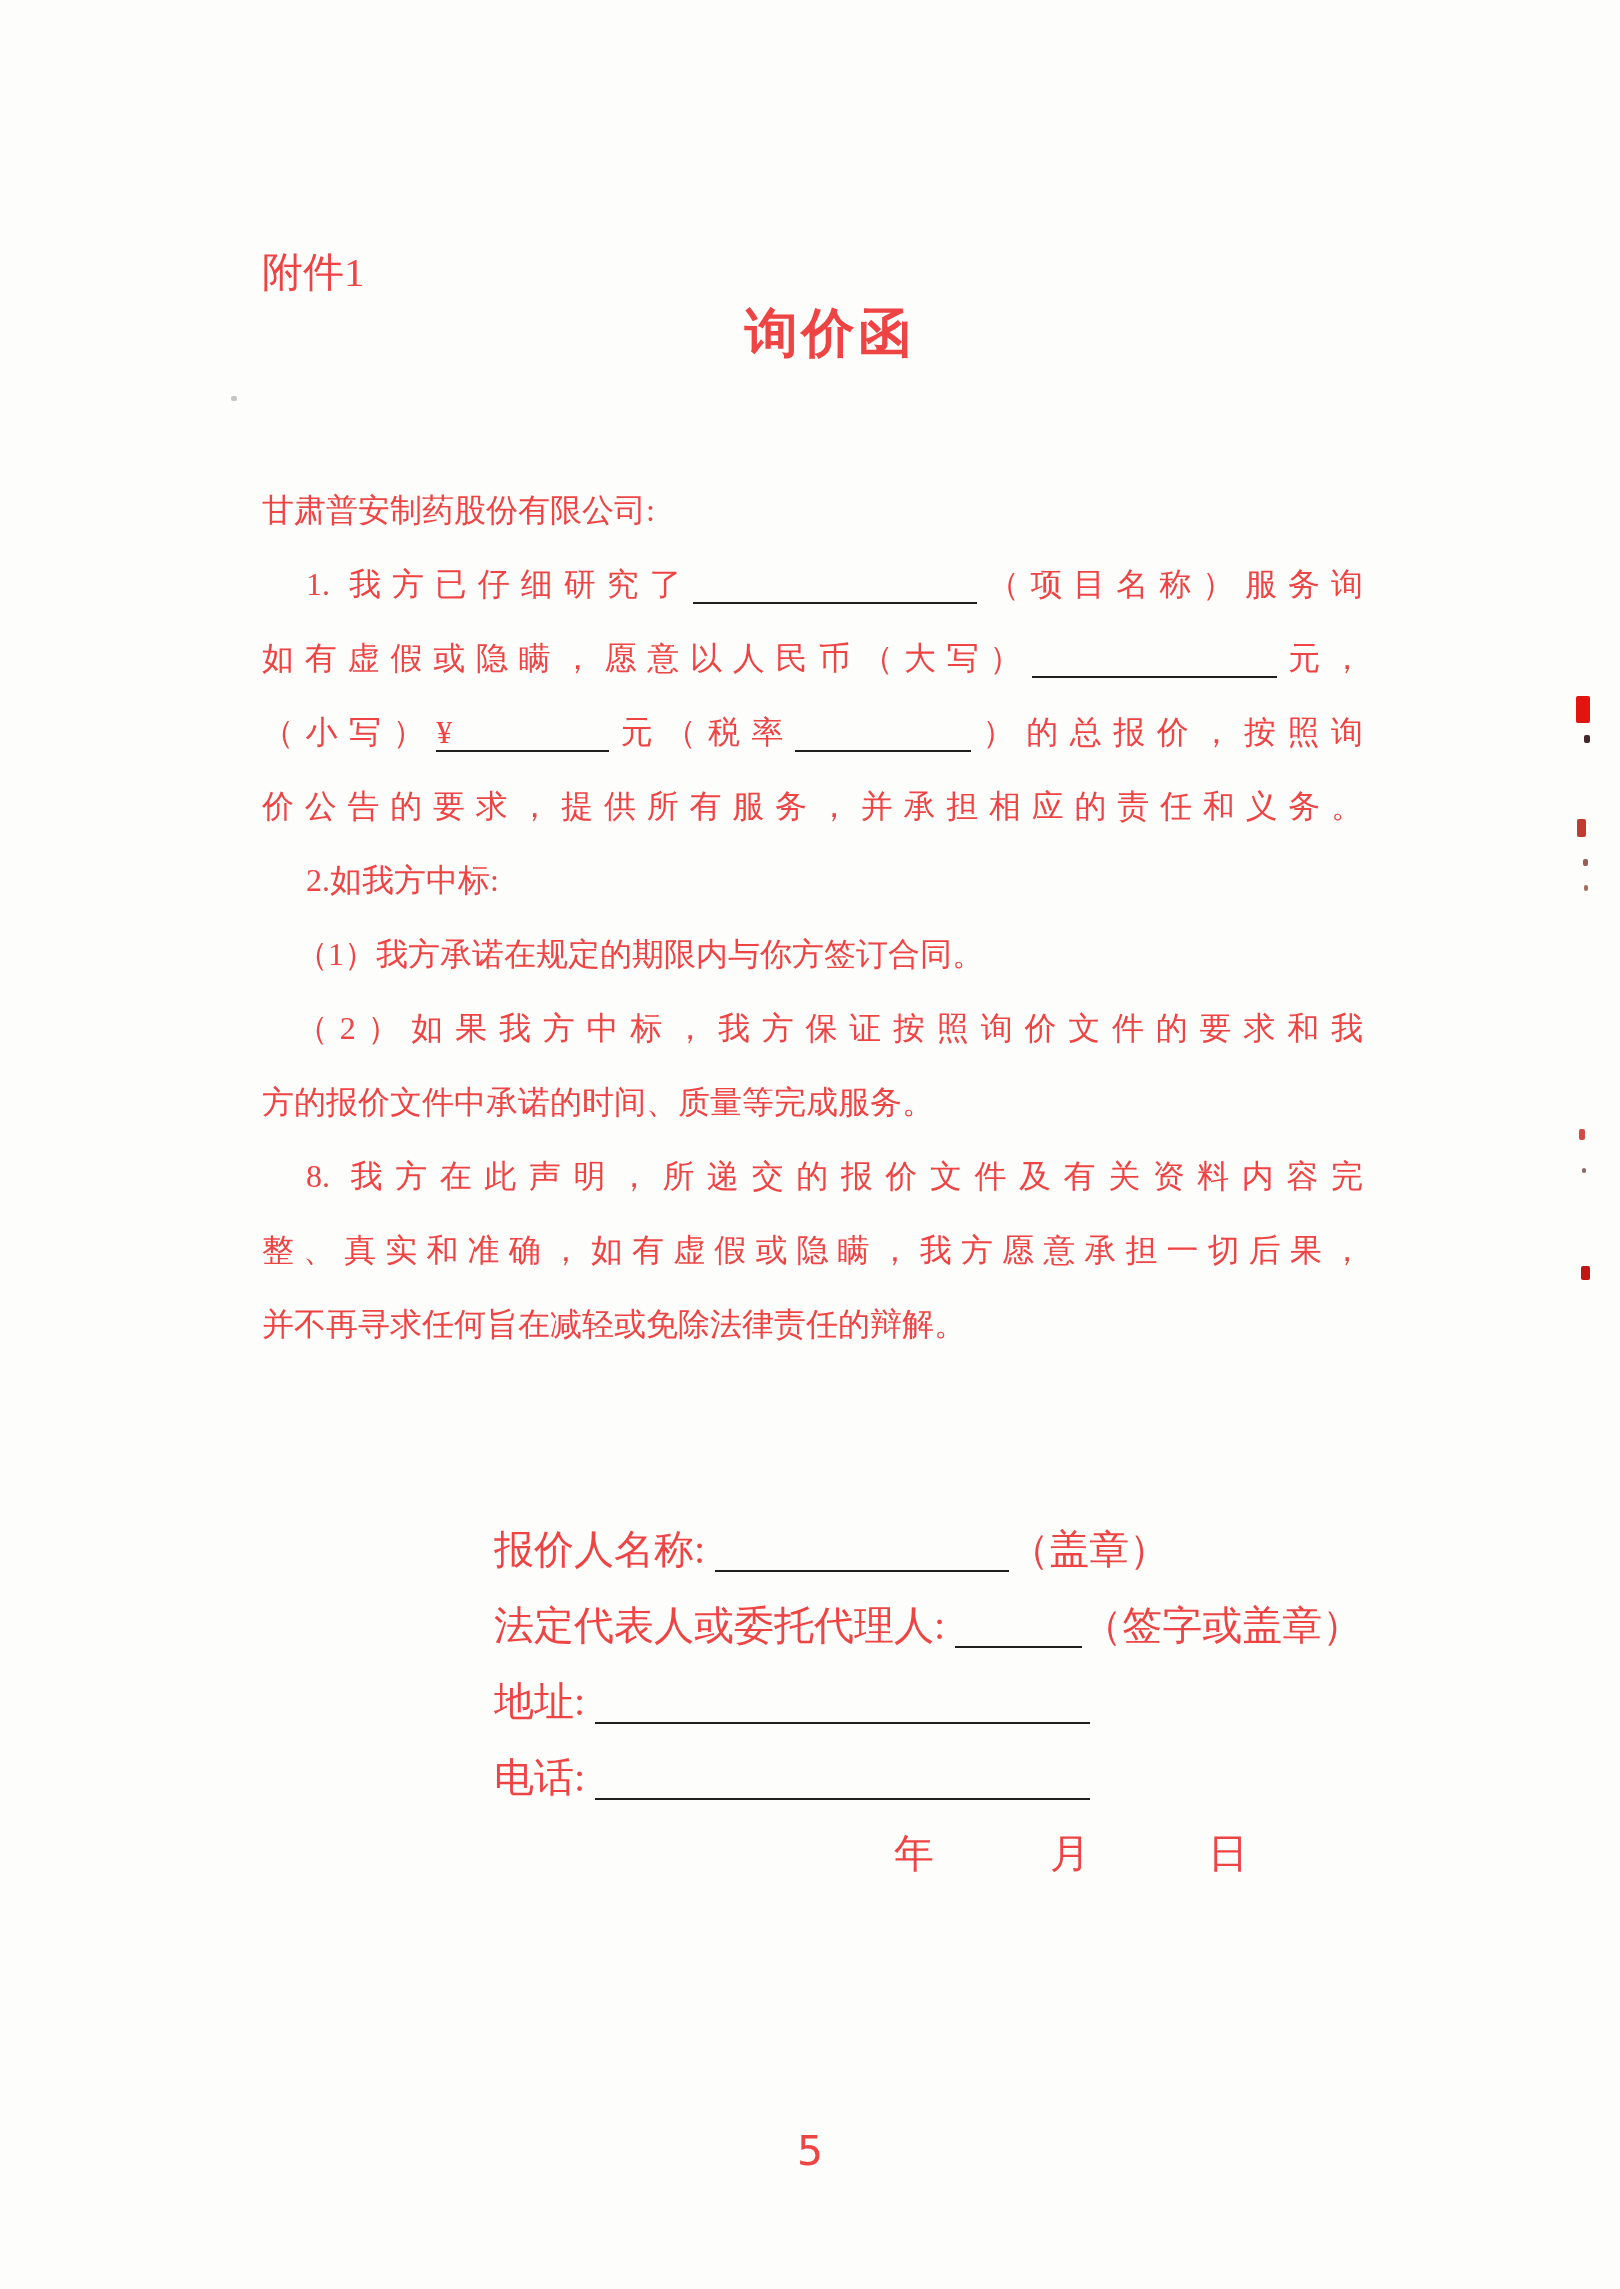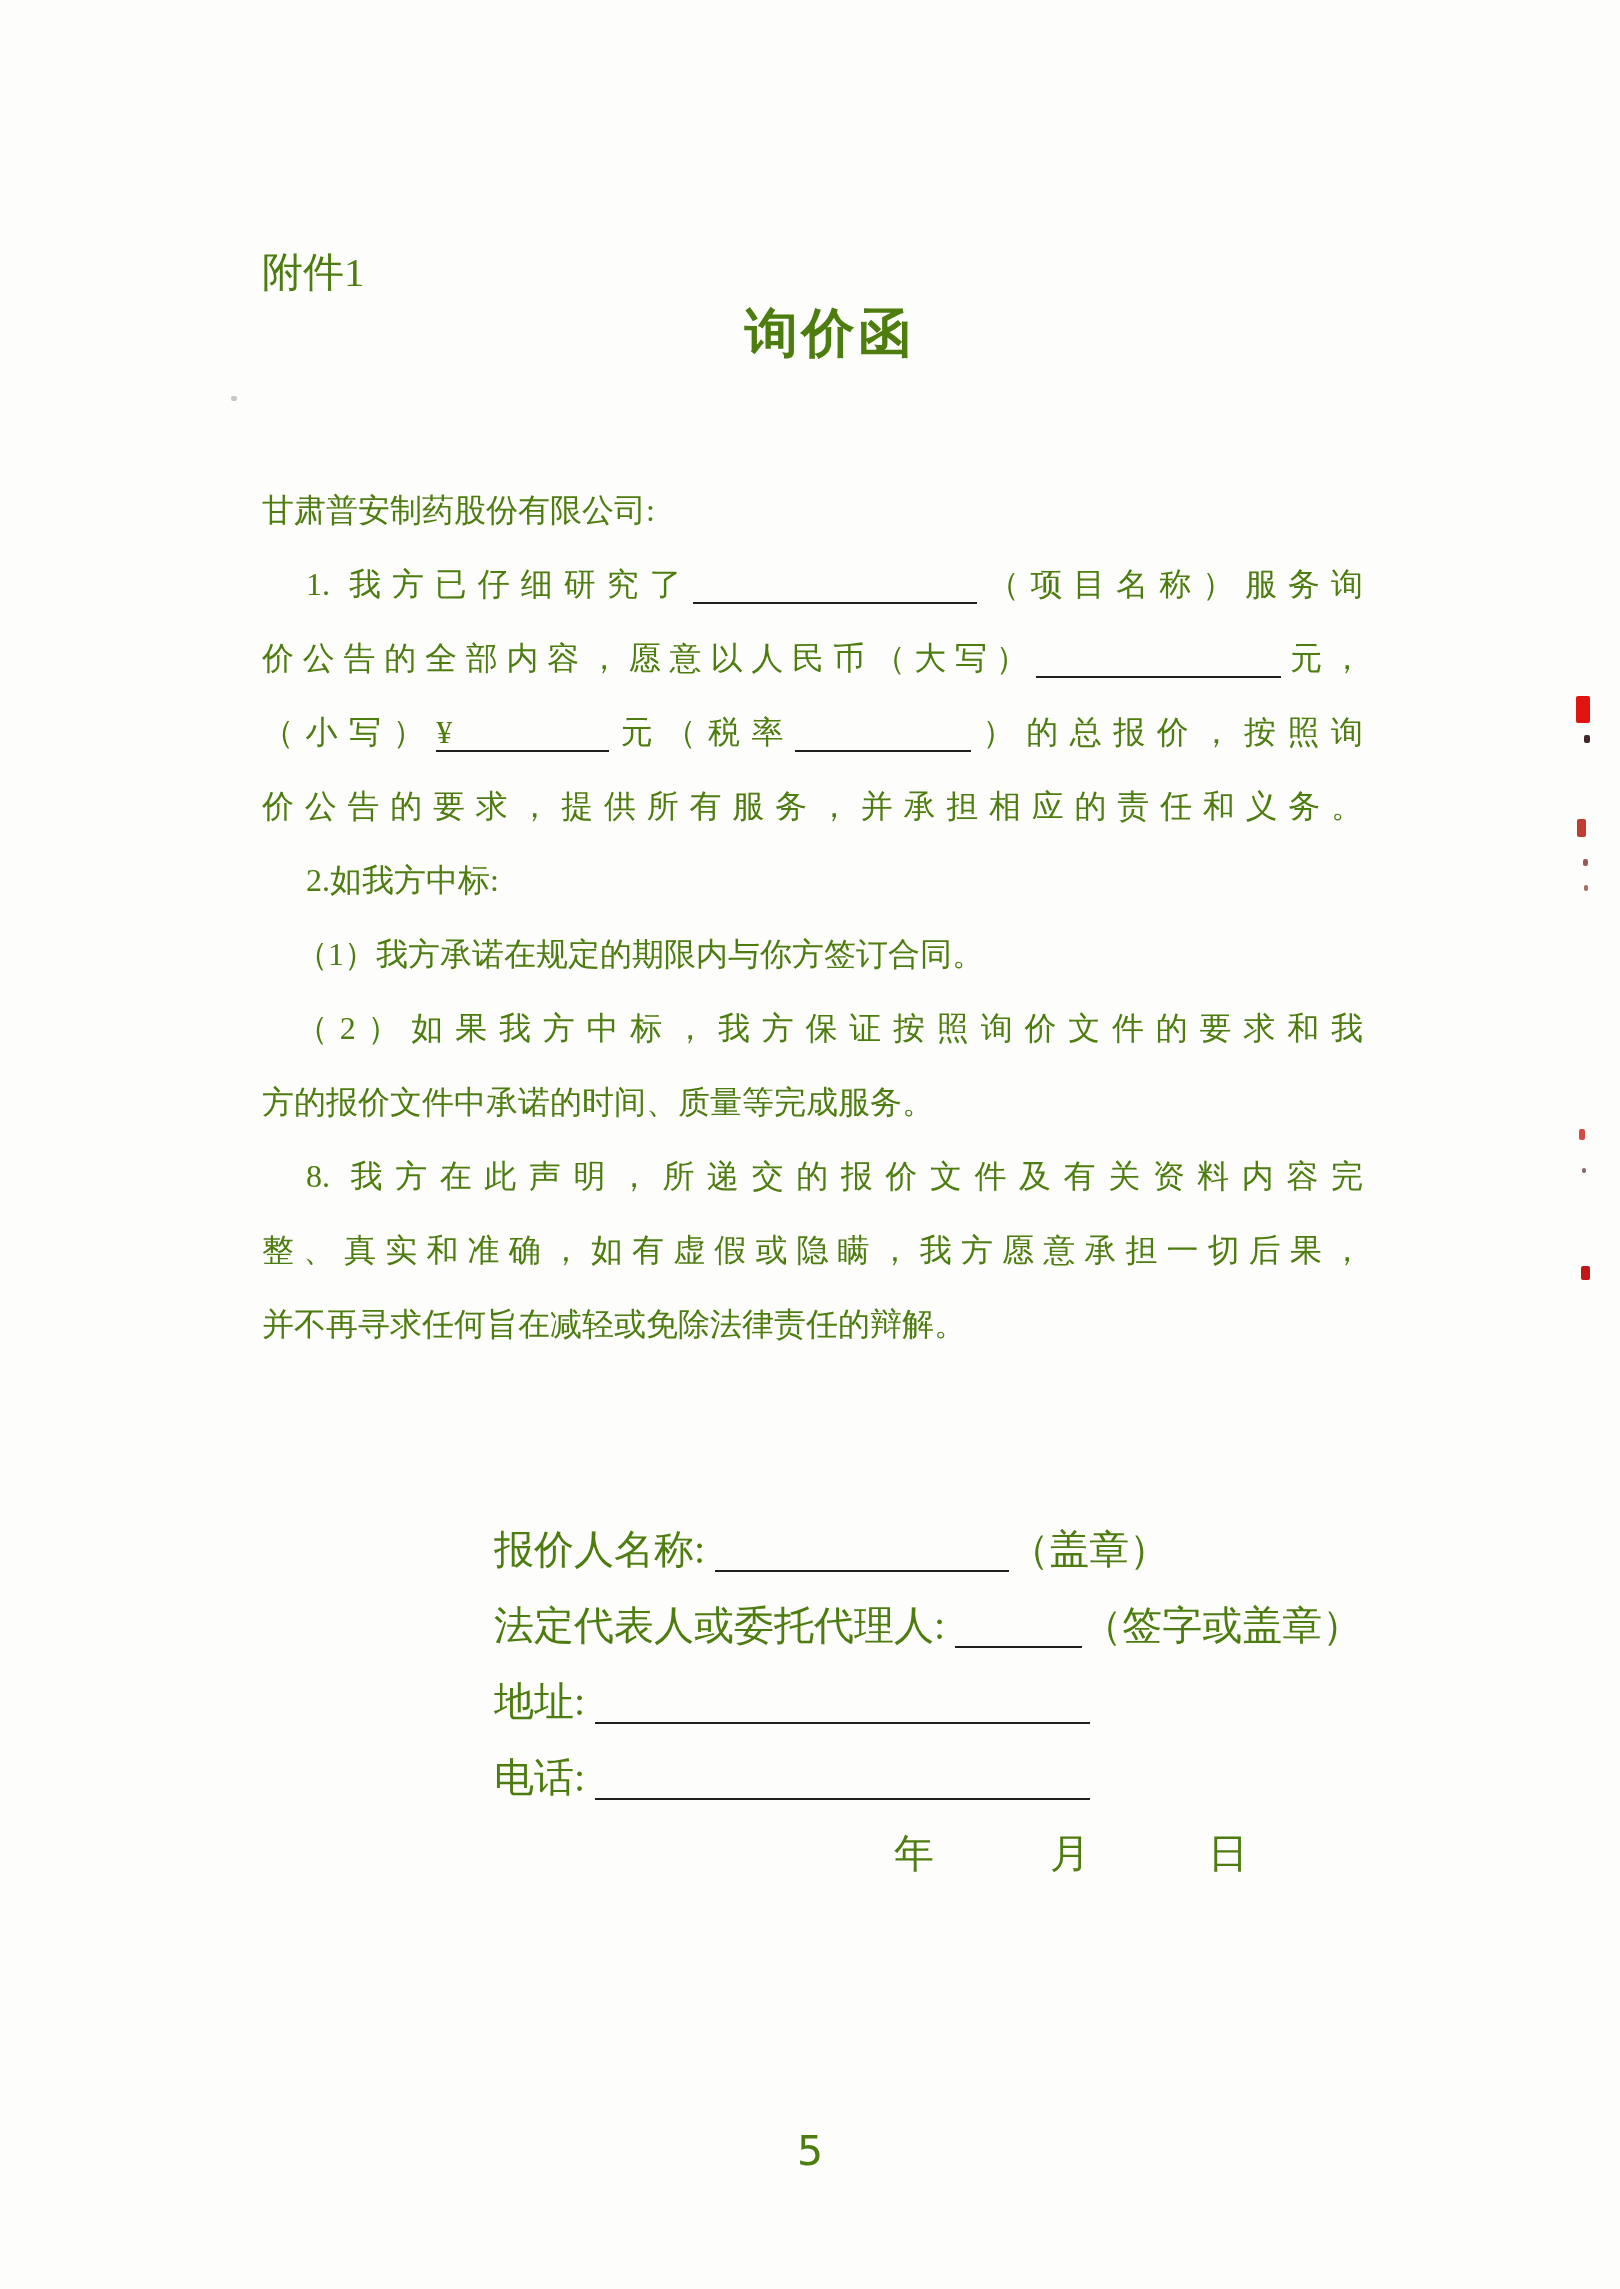--- a/index.html
+++ b/index.html
@@ -1,20 +1,20 @@
 <!DOCTYPE html>
 <html><head>
 <meta charset="utf-8">
 <style>
   html,body{margin:0;padding:0;background:#ffffff;}
   .page{
     position:relative;
     width:1620px;height:2290px;
     background:#fdfdfc;
-    color:#4d7c0f;
+    color:#ef4444;
     font-family:"Liberation Serif","DejaVu Serif",serif;
     overflow:hidden;
   }
   .attachment{
     position:absolute;left:262px;top:247px;
     font-size:41px;line-height:51px;
   }
   .title{
     position:absolute;left:0;top:296px;width:100%;
     text-align:center;
@@ -56,21 +56,21 @@
 
 <div class="page">
 
   <div class="attachment">附件1</div>
 
   <div class="title">询价函</div>
 
   <div class="doc-body" id="doc-body">
       <div class="doc-line"><span>甘肃普安制药股份有限公司:</span></div>
       <div class="doc-line just" style="padding-left: 44px;"><span>1. 我方已仔细研究了</span><span class="blank" style="width: 284px;"></span><span>（项目名称）服务询</span></div>
-      <div class="doc-line just"><span>价公告的全部内容，愿意以人民币（大写）</span><span class="blank" style="width: 245px;"></span><span>元，</span></div>
+      <div class="doc-line just"><span>如有虚假或隐瞒，愿意以人民币（大写）</span><span class="blank" style="width: 245px;"></span><span>元，</span></div>
       <div class="doc-line just"><span>（小写）</span><span class="u-text">¥</span><span class="blank" style="width: 157px;"></span><span>元（税率</span><span class="blank" style="width: 176px;"></span><span>）的总报价，按照询</span></div>
       <div class="doc-line just"><span>价公告的要求，提供所有服务，并承担相应的责任和义务。</span></div>
       <div class="doc-line" style="padding-left: 44px;"><span>2.如我方中标:</span></div>
       <div class="doc-line" style="padding-left: 34px;"><span>（1）我方承诺在规定的期限内与你方签订合同。</span></div>
       <div class="doc-line just" style="padding-left: 34px;"><span>（2）如果我方中标，我方保证按照询价文件的要求和我</span></div>
       <div class="doc-line"><span>方的报价文件中承诺的时间、质量等完成服务。</span></div>
       <div class="doc-line just" style="padding-left: 44px;"><span>8. 我方在此声明，所递交的报价文件及有关资料内容完</span></div>
       <div class="doc-line just"><span>整、真实和准确，如有虚假或隐瞒，我方愿意承担一切后果，</span></div>
       <div class="doc-line"><span>并不再寻求任何旨在减轻或免除法律责任的辩解。</span></div>
     </div>

